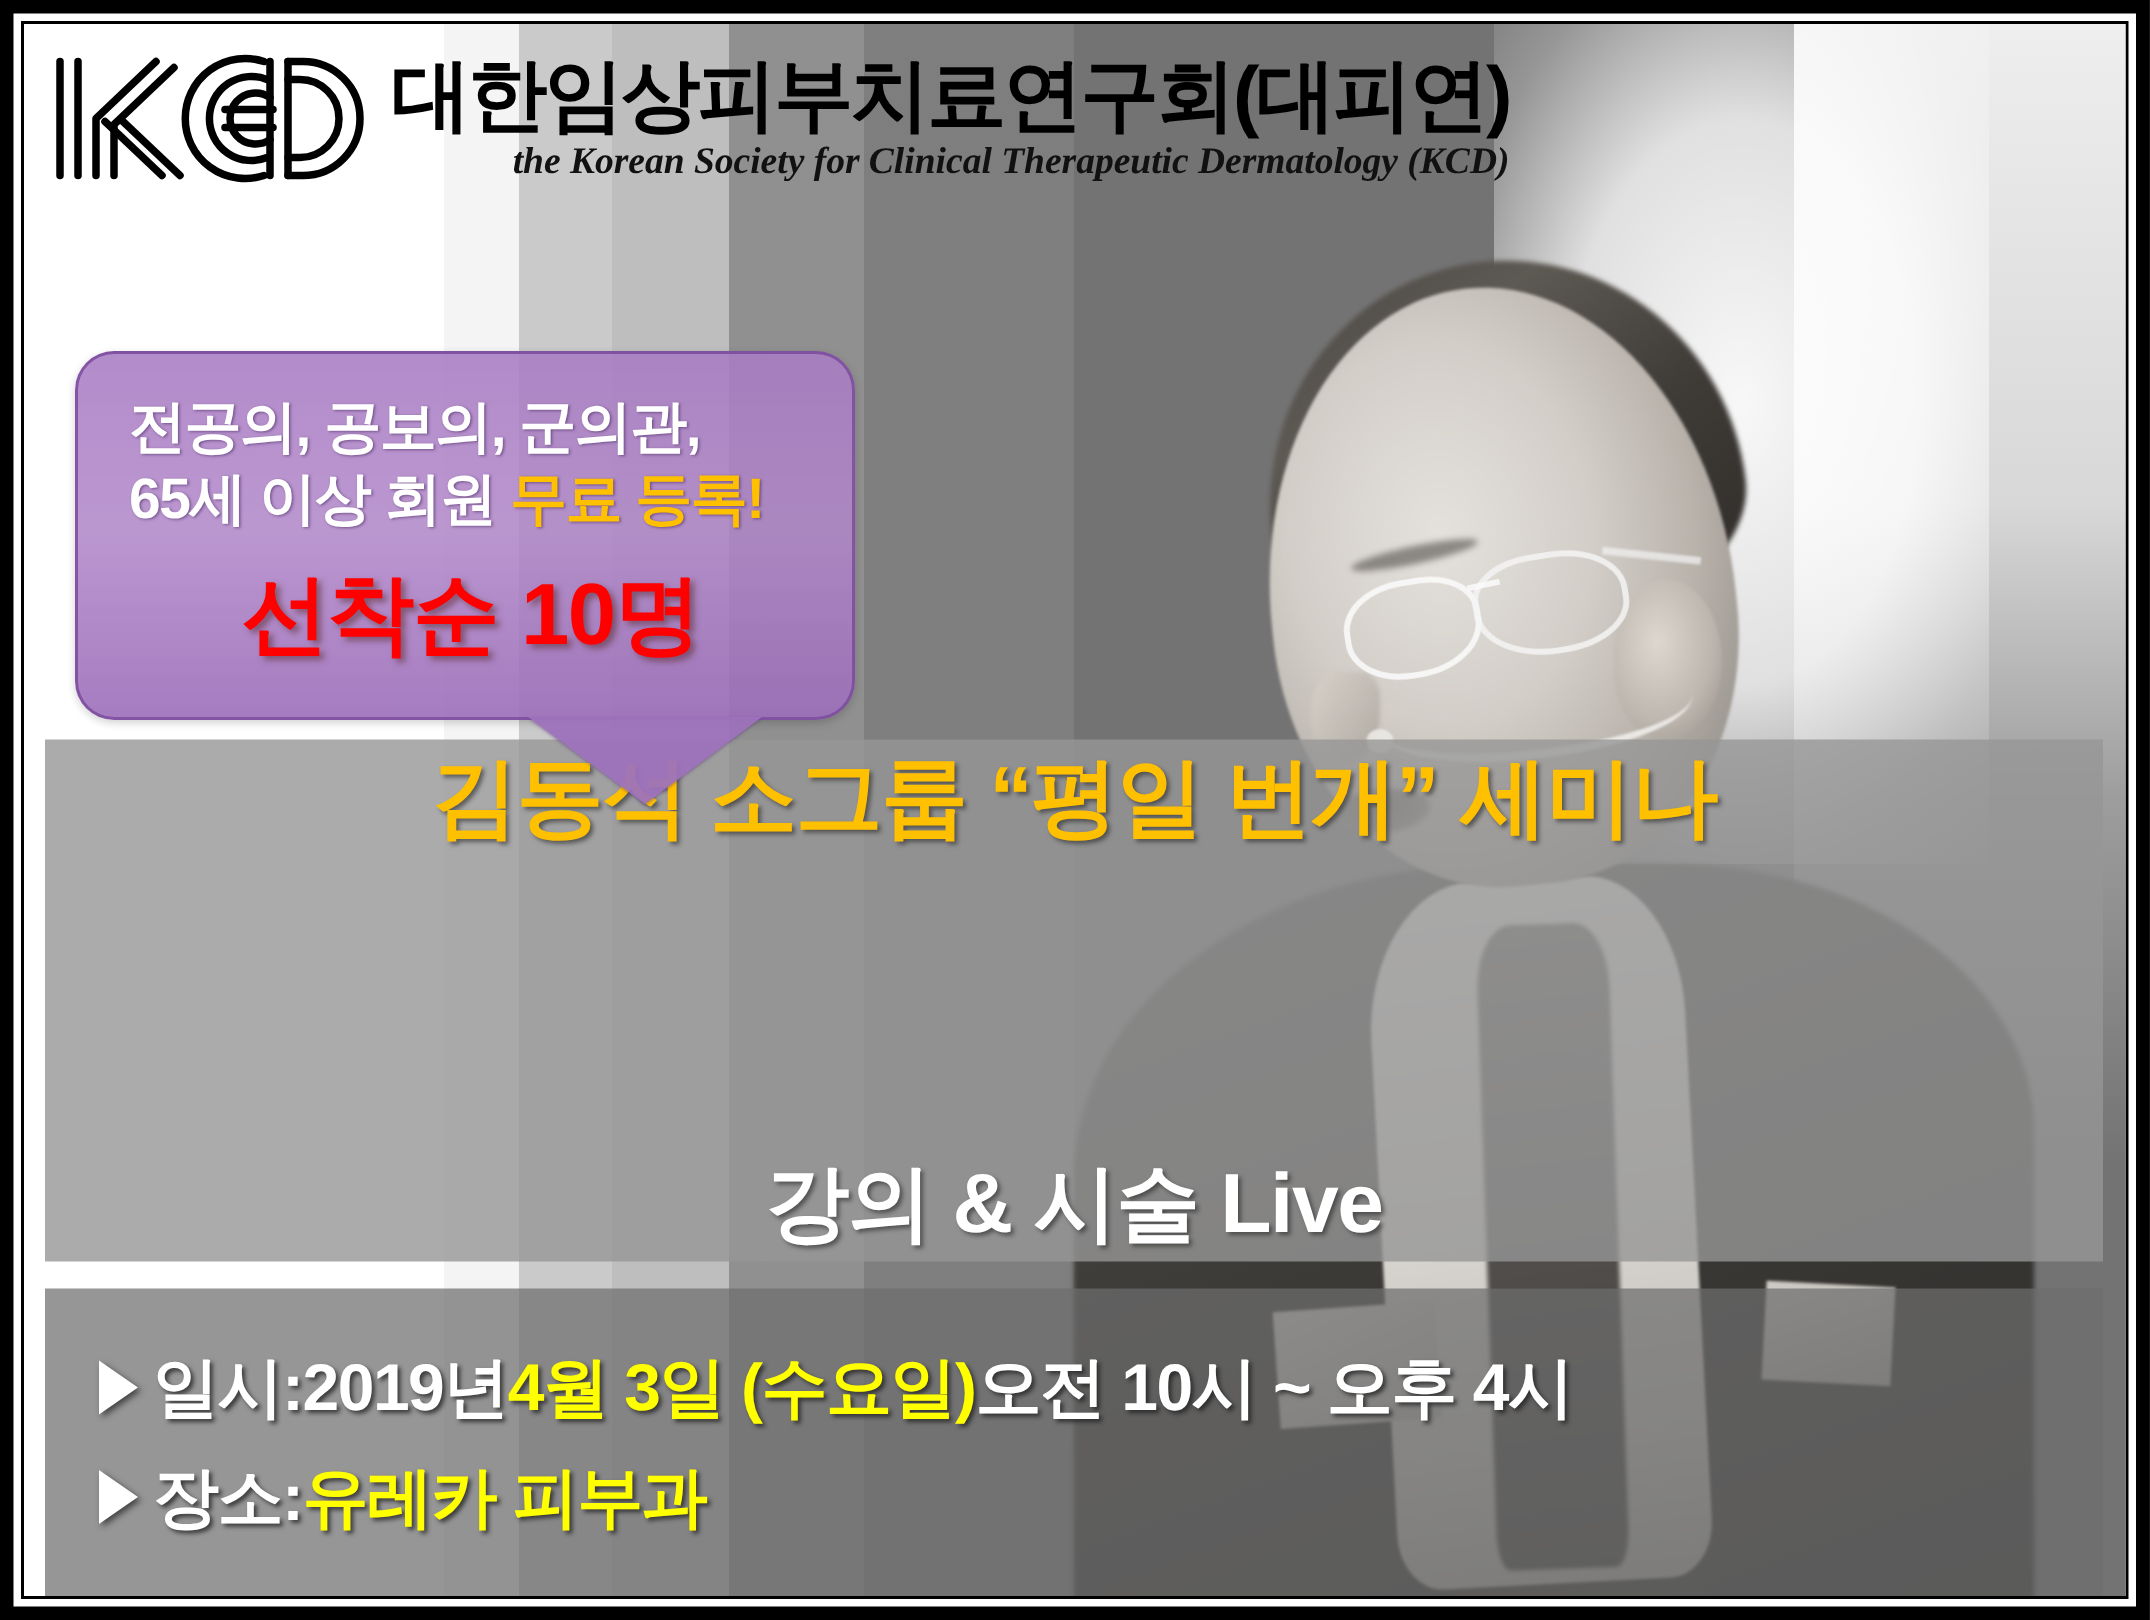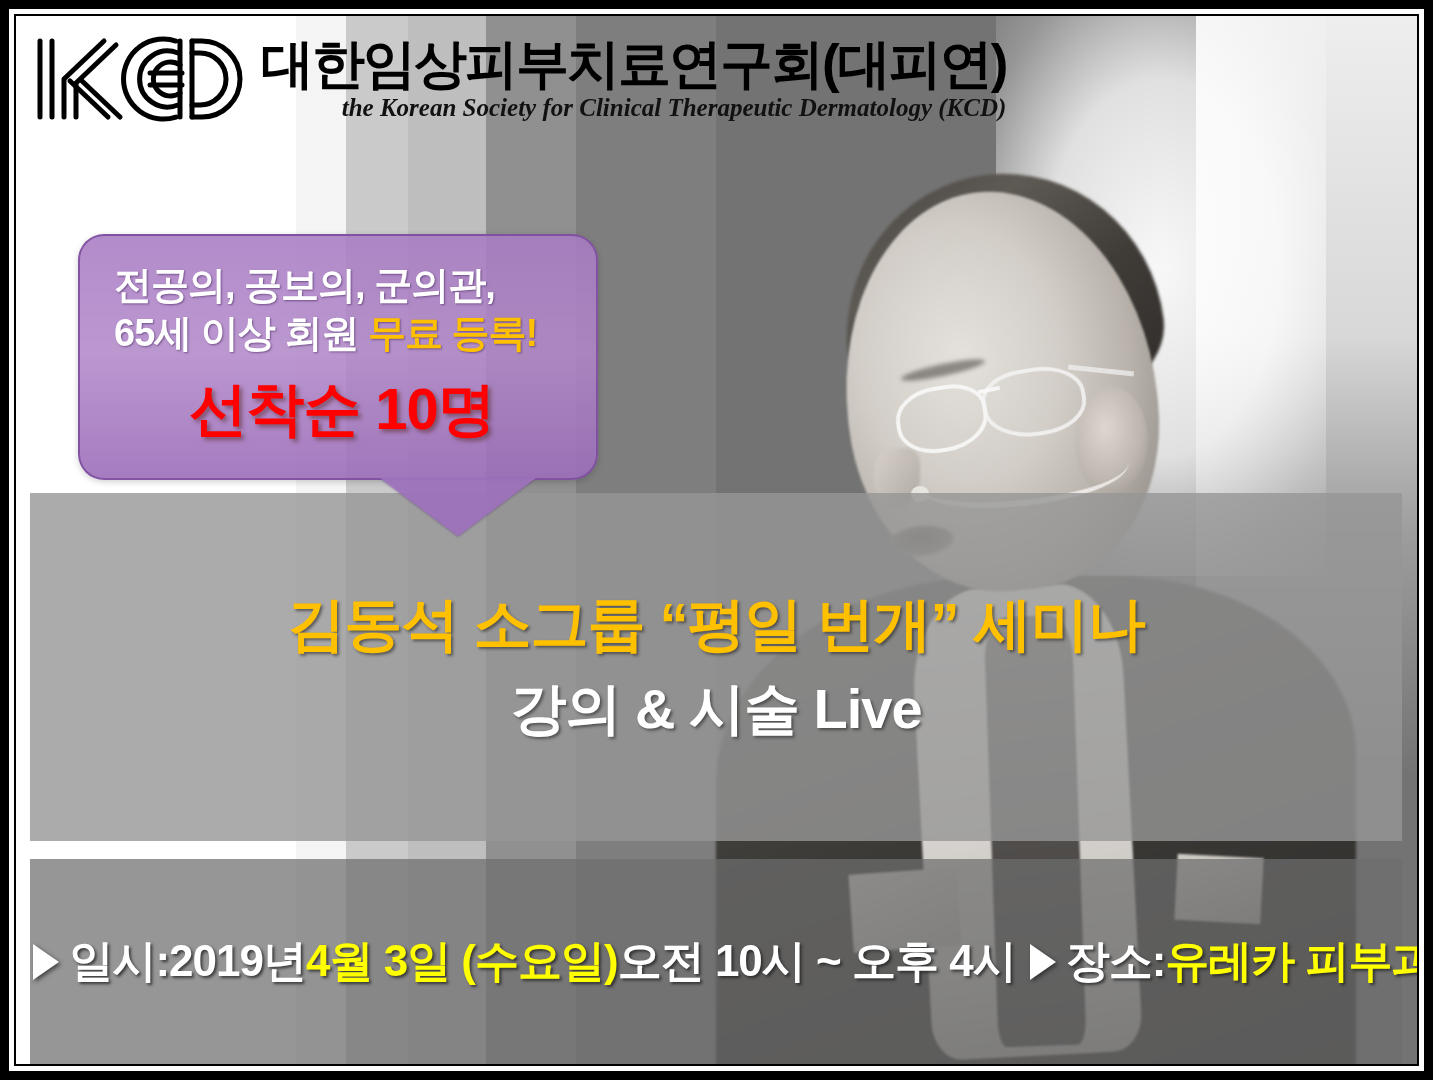--- a/index.html
+++ b/index.html
@@ -235,21 +235,21 @@
   }
   .org-sub {
     font-family:"Liberation Serif", serif;
     font-size:25px; font-weight:bold; font-style:italic;
     color:#111; line-height:1.1; margin-top:2px;
     white-space:nowrap;
     text-align:right;
   }
 
   
-  .bubble-wrap { position:absolute; left:34px; top:218px; z-index:7;margin-left:28px; }
+  .bubble-wrap { position:absolute; left:34px; top:218px; z-index:7; }
   .bubble {
     position:relative;
     width:520px; height:246px;
     border-radius:26px;
     background:linear-gradient(180deg,
       rgba(168,124,195,0.88) 0%,
       rgba(176,134,200,0.86) 48%,
       rgba(156,110,186,0.90) 100%);
     border:2px solid rgba(125,75,158,0.85);
     box-shadow:0 2px 6px rgba(0,0,0,0.18);
@@ -279,21 +279,21 @@
     white-space:nowrap;
   }
 
   
   .panel-main {
     position:absolute;
     left:14px; top:477px; width:1372px; height:348px;
     background:rgba(150,150,150,0.80);
     z-index:5;
     display:flex; flex-direction:column;
-    align-items:center; justify-content:center;
+    align-items:center; justify-content:space-between;
   }
   .title-yellow {
     font-size:58px; font-weight:bold; color:#ffc000;
     letter-spacing:-1px; white-space:nowrap;
     text-shadow:2px 2px 3px rgba(40,40,40,0.6);
     margin-bottom:8px;
   }
   .title-red {
     font-size:74px; font-weight:bold; color:#ff0000;
     letter-spacing:-2px; white-space:nowrap;
@@ -305,21 +305,21 @@
     letter-spacing:-1px; white-space:nowrap;
     text-shadow:2px 2px 3px rgba(40,40,40,0.6);
   }
 
   
   .panel-info {
     position:absolute;
     left:14px; top:843px; width:1372px; height:205px;
     background:rgba(110,110,110,0.72);
     z-index:5;
-    display:flex; flex-direction:row;
+    display:flex; flex-direction:column;
     justify-content:center;
     padding-left:36px;
     gap:14px;
   }
   .info-row {
     display:flex; align-items:center;
     font-size:44px; font-weight:bold; color:#ffffff;
     letter-spacing:-1px; white-space:nowrap;
     text-shadow:2px 2px 3px rgba(30,30,30,0.75);
   }

